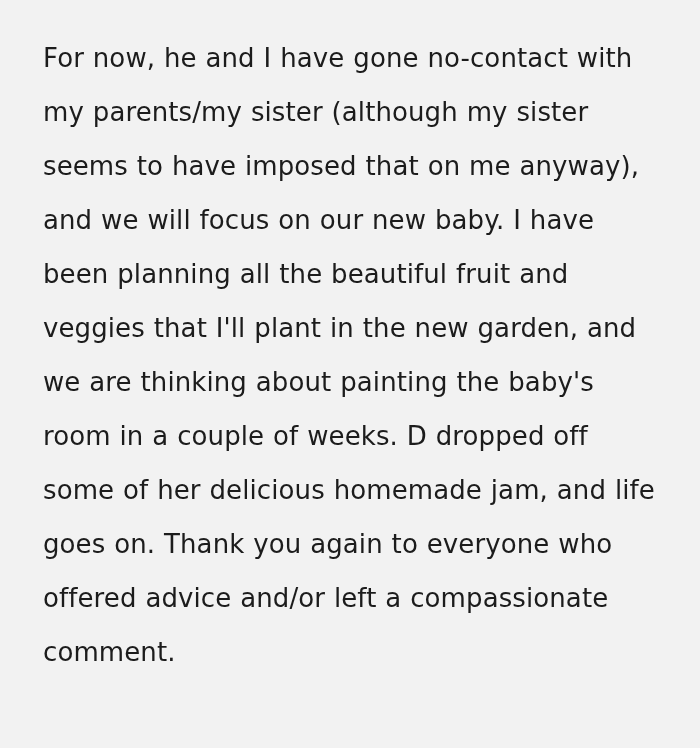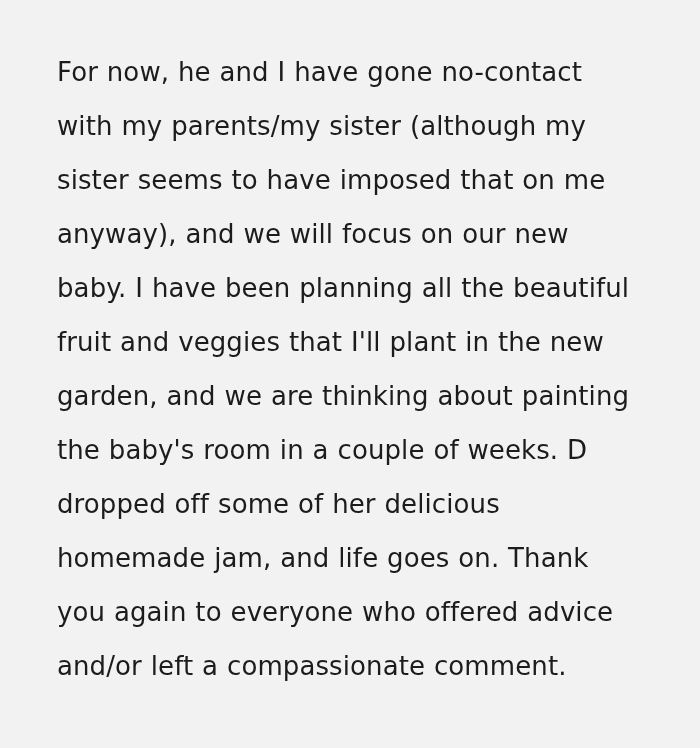--- a/index.html
+++ b/index.html
@@ -22,21 +22,21 @@
     display: block;
   }
   .body-text {
     color: #1c1c1c;
     font-size: 26px;
     line-height: 54px;
     letter-spacing: 0.1px;
     word-spacing: 0.5px;
     text-align: left;
     white-space: normal;
-    margin: 15px;
+    margin: 1px;
   }
 </style>
 </head>
 <body>
 
 <div class="page">
   <p class="body-text">For now, he and I have gone no-contact with my parents/my sister (although my sister seems to have imposed that on me anyway), and we will focus on our new baby. I have been planning all the beautiful fruit and veggies that I'll plant in the new garden, and we are thinking about painting the baby's room in a couple of weeks. D dropped off some of her delicious homemade jam, and life goes on. Thank you again to everyone who offered advice and/or left a compassionate comment.</p>
 </div>
 
 </body></html>

